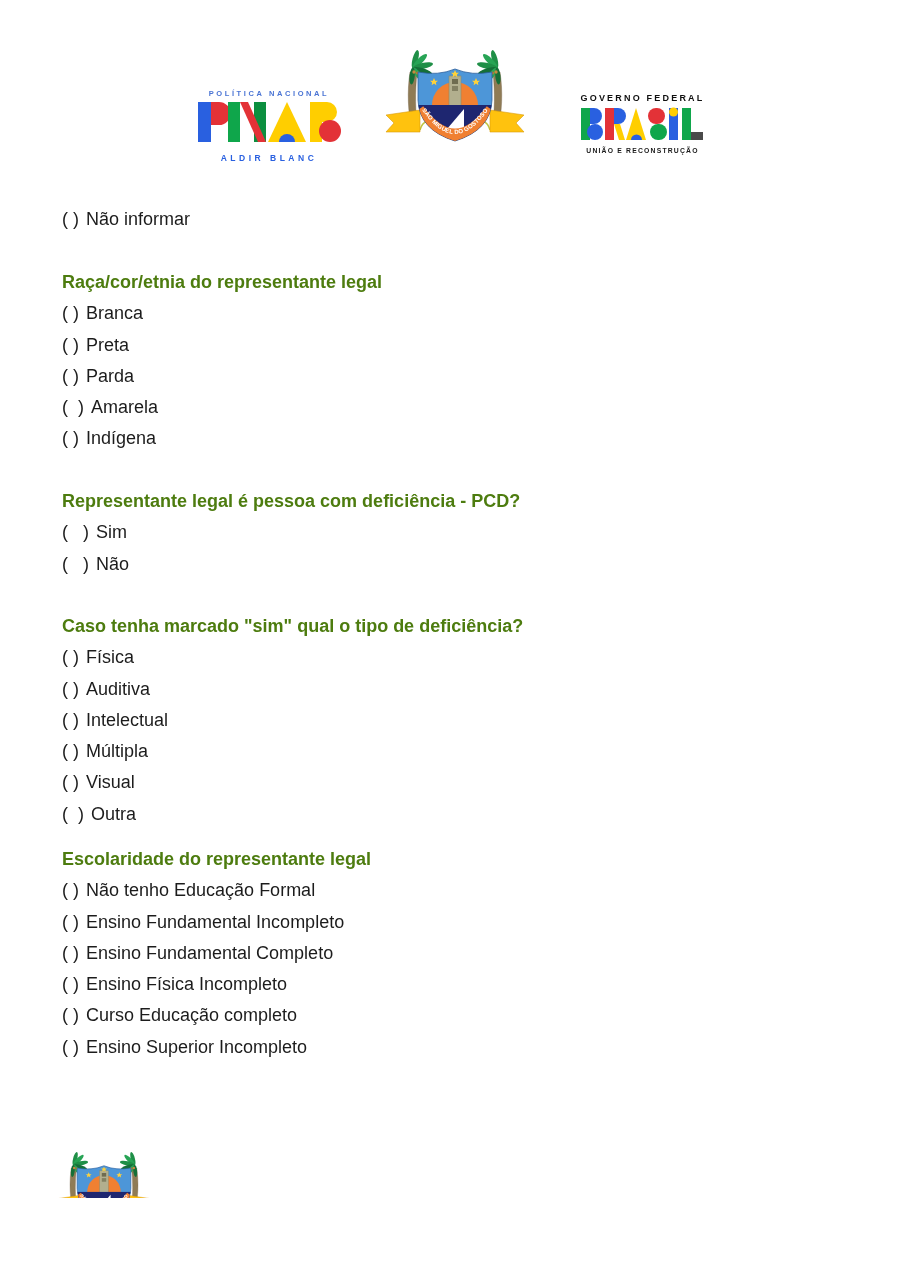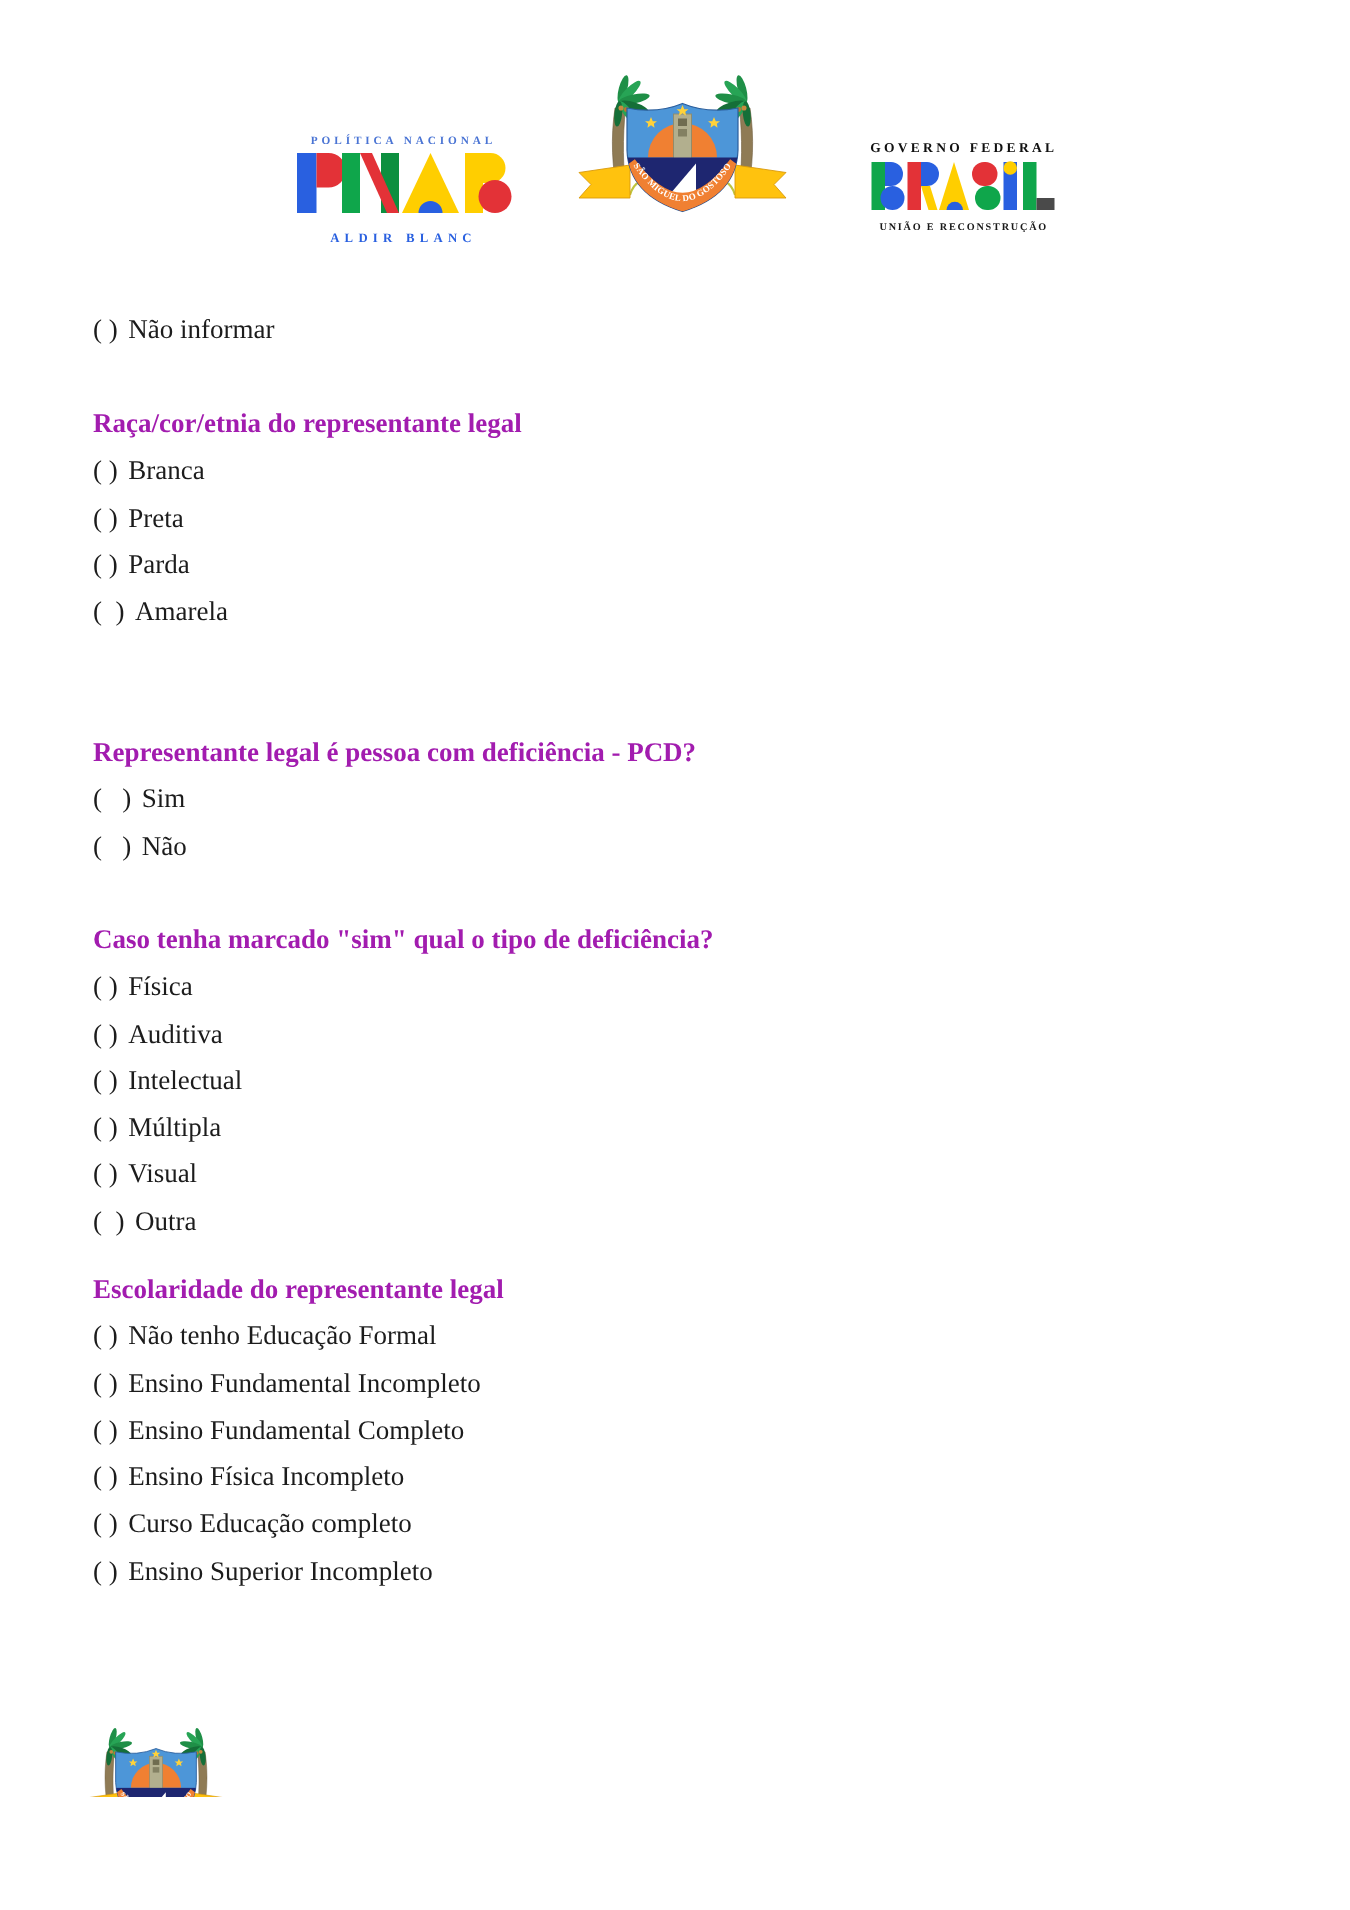--- a/index.html
+++ b/index.html
@@ -1,31 +1,31 @@
 <!DOCTYPE html>
 <html><head>
 <meta charset="utf-8">
 <style>
   html,body{margin:0;padding:0;background:#ffffff;}
   .page{
     position:relative;width:900px;height:1198px;background:#ffffff;
-    font-family:Liberation Serif, serif;color:#1c1c1c;overflow:hidden;
+    font-family:Liberation Sans, sans-serif;color:#1c1c1c;overflow:hidden;
   }
   .logo{position:absolute;}
   .pnab-card{left:180px;top:70px;width:178px;height:98px;background:#fff;}
   .crest-header{left:378px;top:42px;width:154px;height:118px;}
   .gov-card{left:570px;top:90px;width:145px;height:68px;}
   .crest-footer{left:48px;top:1146px;width:112px;height:86px;}
   .section{position:absolute;left:62px;font-size:18px;line-height:31.3px;white-space:nowrap;}
   .sec-1{top:204px;}
   .sec-2{top:267px;}
   .sec-3{top:486px;}
   .sec-4{top:611px;}
   .sec-5{top:844px;}
-  .q-heading{font-weight:bold;color:#a21caf;}
+  .q-heading{font-weight:bold;color:#4d7c0f;}
   .opt{cursor:default;}
   .marker{white-space:pre;}
   .opt-label{margin-left:7px;}
   svg{display:block;}
 </style>
 </head>
 <body>
 
 <svg style="position:absolute;width:0;height:0" aria-hidden="true">
   <defs>
@@ -142,20 +142,21 @@
   <div class="section sec-1">
     <div class="opt"><span class="marker">( )</span><span class="opt-label">Não informar</span></div>
   </div>
 
   <div class="section sec-2">
     <div class="q-heading">Raça/cor/etnia do representante legal</div>
     <div class="opt"><span class="marker">( )</span><span class="opt-label">Branca</span></div>
     <div class="opt"><span class="marker">( )</span><span class="opt-label">Preta</span></div>
     <div class="opt"><span class="marker">( )</span><span class="opt-label">Parda</span></div>
     <div class="opt"><span class="marker">(  )</span><span class="opt-label">Amarela</span></div>
+    <div class="opt"><span class="marker">( )</span><span class="opt-label">Indígena</span></div>
   </div>
 
   <div class="section sec-3">
     <div class="q-heading">Representante legal é pessoa com deficiência - PCD?</div>
     <div class="opt"><span class="marker">(   )</span><span class="opt-label">Sim</span></div>
     <div class="opt"><span class="marker">(   )</span><span class="opt-label">Não</span></div>
   </div>
 
   <div class="section sec-4">
     <div class="q-heading">Caso tenha marcado "sim" qual o tipo de deficiência?</div>

